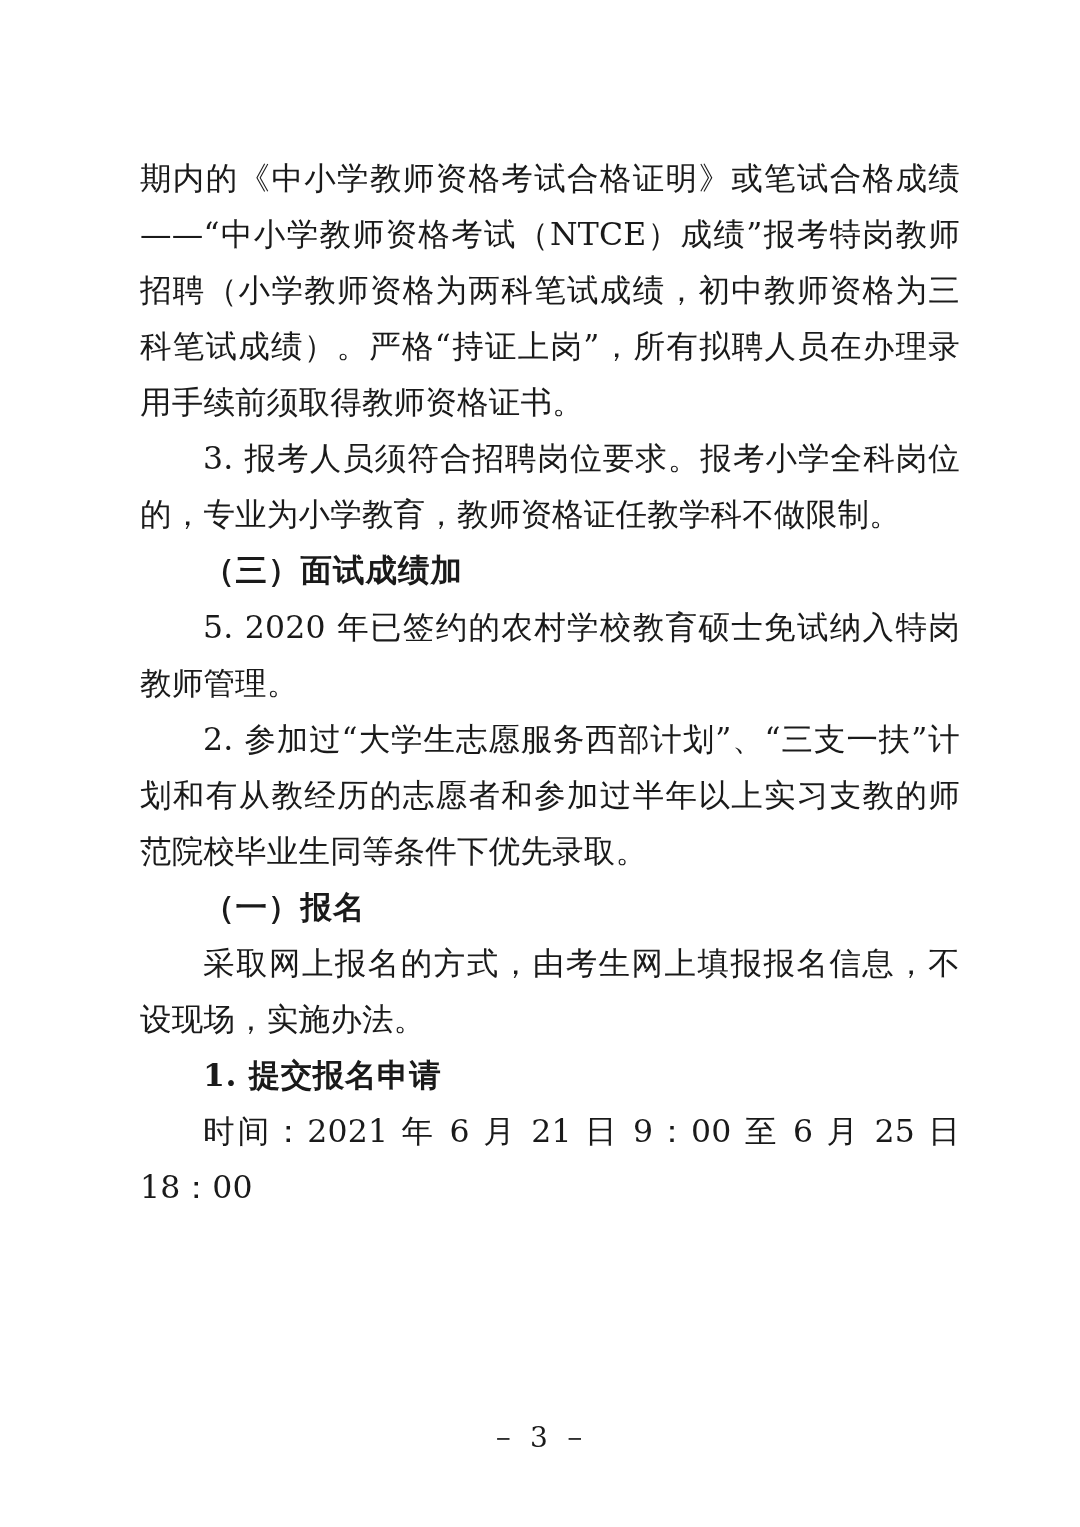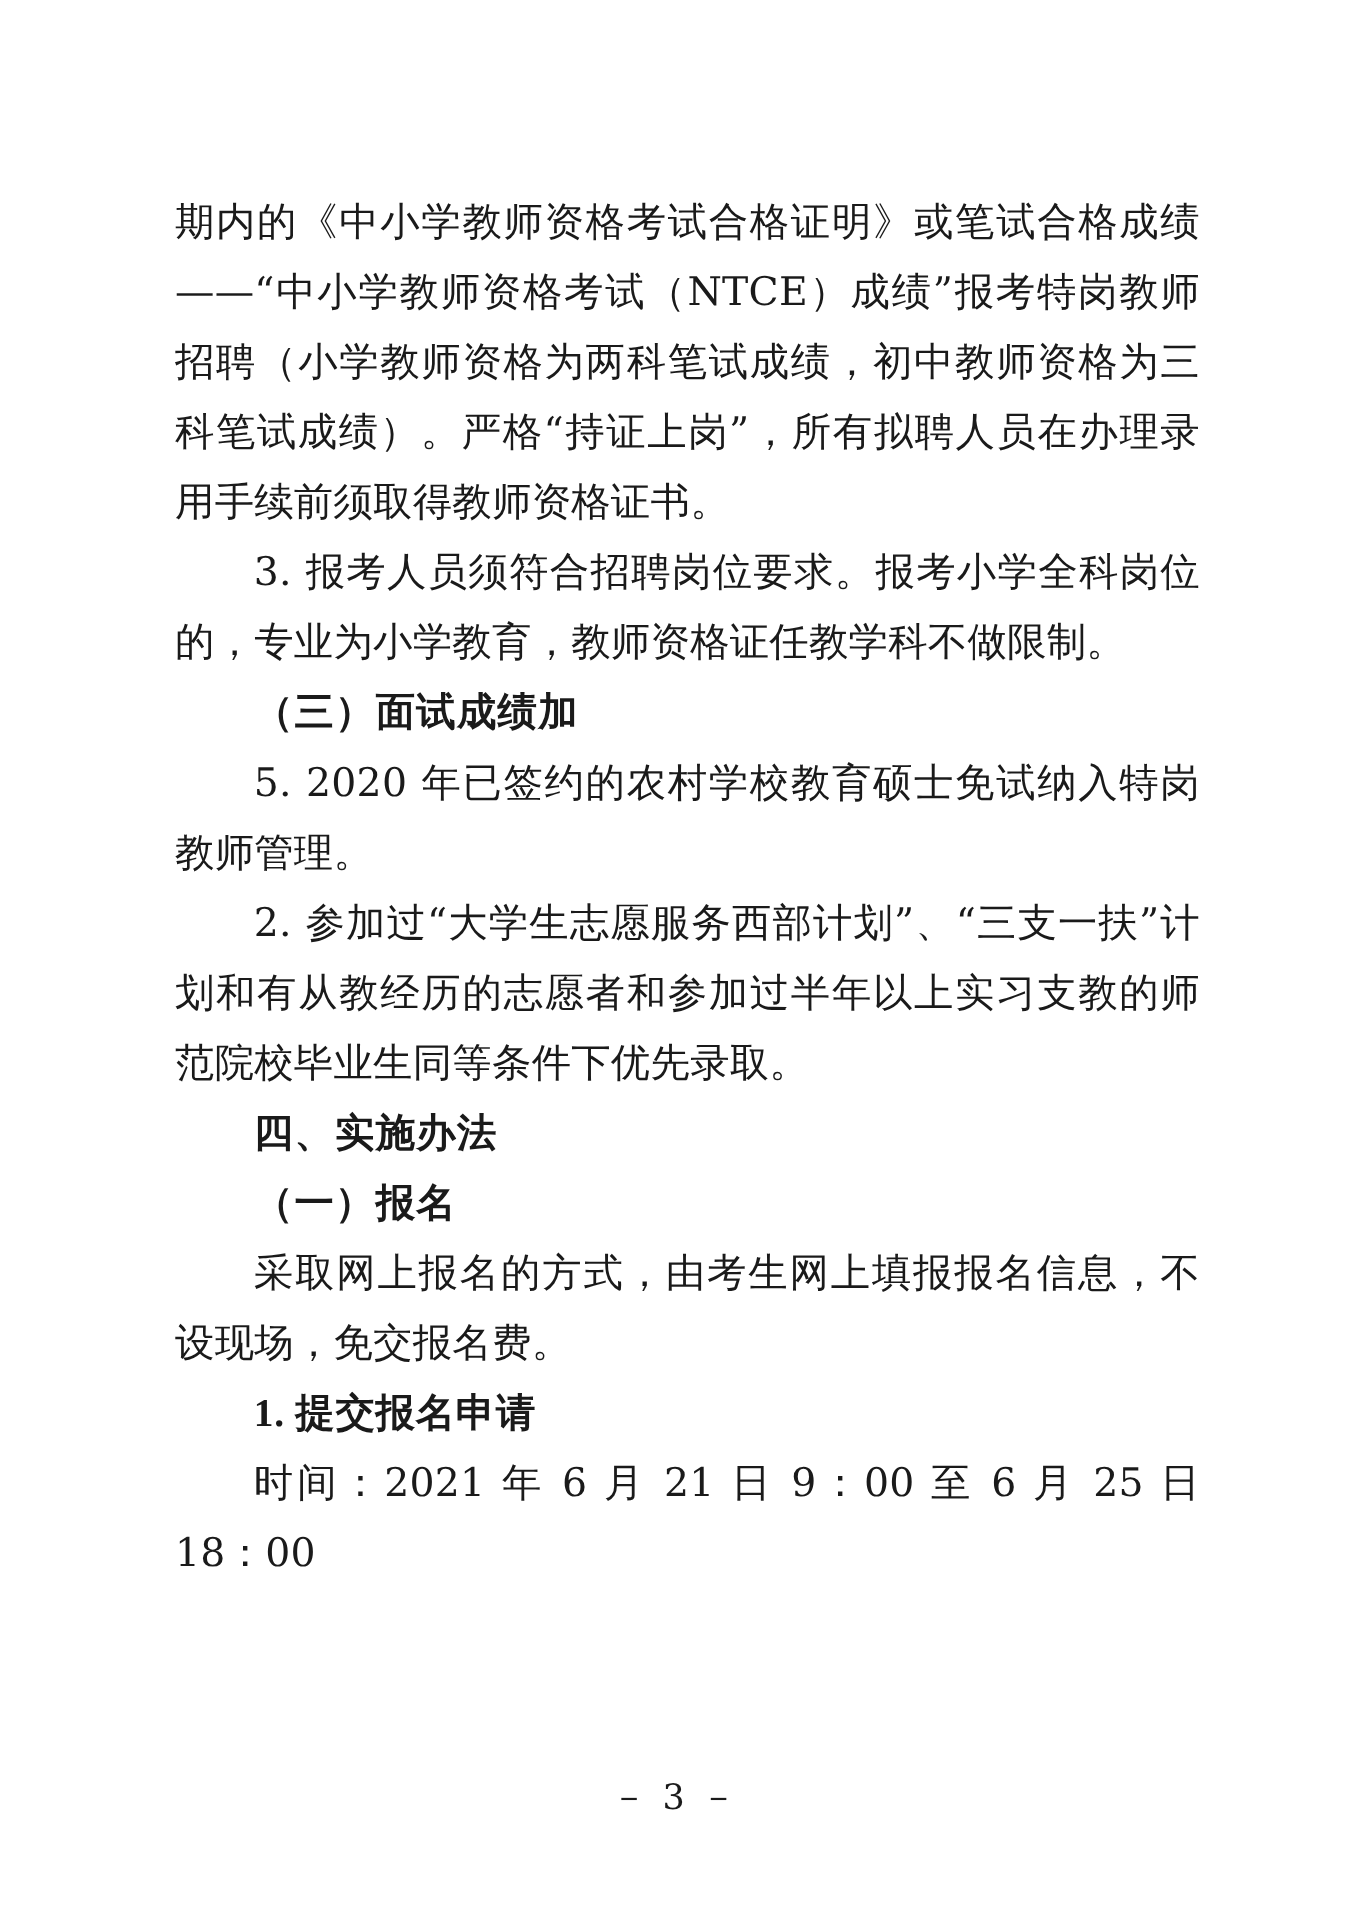--- a/index.html
+++ b/index.html
@@ -41,21 +41,20 @@
   .heading {
     font-weight: bold;
     text-indent: 2em;
     letter-spacing: 1px;
     font-family: "DejaVu Serif", "Liberation Serif", serif;
   }
   .sub-heading {
     font-weight: bold;
     text-indent: 2em;
     letter-spacing: 0.6px;
-    font-family: Liberation Serif, serif;
   }
   .footer {
     position: absolute;
     left: 0;
     right: 0;
     bottom: 70px;
     text-align: center;
     font-size: 28px;
     letter-spacing: 2px;
     color: #1a1a1a;
@@ -64,20 +63,19 @@
 </head>
 <body>
 
 <div class="page">
   <div class="body-text">
     <p class="no-indent">期内的《中小学教师资格考试合格证明》或笔试合格成绩——“中小学教师资格考试（NTCE）成绩”报考特岗教师招聘（小学教师资格为两科笔试成绩，初中教师资格为三科笔试成绩）。严格“持证上岗”，所有拟聘人员在办理录用手续前须取得教师资格证书。</p>
     <p class="para">3. 报考人员须符合招聘岗位要求。报考小学全科岗位的，专业为小学教育，教师资格证任教学科不做限制。</p>
     <p class="heading">（三）面试成绩加</p>
     <p class="para">5. 2020 年已签约的农村学校教育硕士免试纳入特岗教师管理。</p>
     <p class="para">2. 参加过“大学生志愿服务西部计划”、“三支一扶”计划和有从教经历的志愿者和参加过半年以上实习支教的师范院校毕业生同等条件下优先录取。</p>
-    <p class="heading">四、实施办法</p>
     <p class="heading">（一）报名</p>
-    <p class="para">采取网上报名的方式，由考生网上填报报名信息，不设现场，免交报名费。</p>
+    <p class="para">采取网上报名的方式，由考生网上填报报名信息，不设现场，实施办法。</p>
     <p class="sub-heading">1. 提交报名申请</p>
     <p class="para">时间：2021 年 6 月 21 日 9：00 至 6 月 25 日 18：00</p>
   </div>
   <div class="footer">－ 3 －</div>
 </div>
 
 </body></html>

